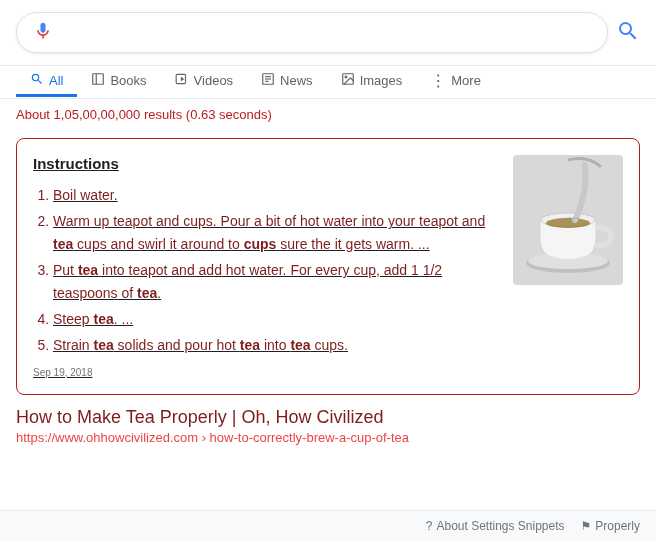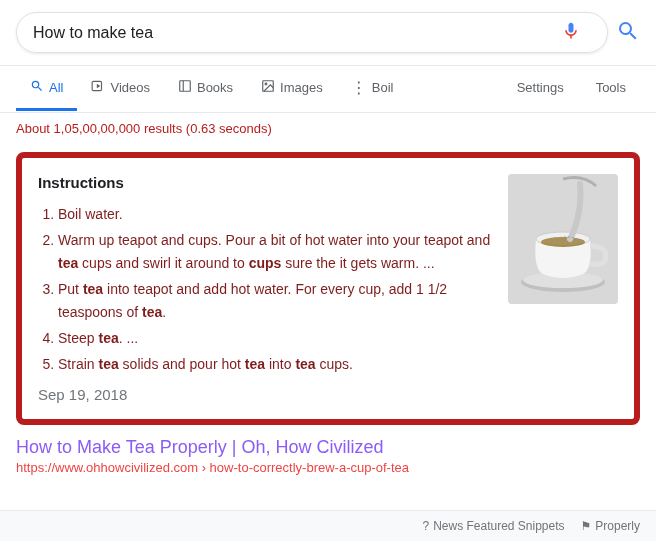--- a/index.html
+++ b/index.html
@@ -53,21 +53,21 @@
       display: flex;
       align-items: center;
       padding: 0 16px;
       border-bottom: 1px solid #e8eaed;
       gap: 0;
     }
     .nav-tab {
       display: flex;
       align-items: center;
       gap: 5px;
-      padding: 12px 14px;
+      padding: 5px 14px;
       font-size: 13px;
       color: #5f6368;
       cursor: pointer;
       border-bottom: 3px solid transparent;
       text-decoration: none;
     }
     .nav-tab.active {
       color: #1a73e8;
       border-bottom: 3px solid #1a73e8;
     }
@@ -83,25 +83,26 @@
     
     .results-info {
       padding: 8px 16px;
       font-size: 13px;
       color: #b91c1c;
     }
 
     
     .snippet-card {
       margin: 8px 16px;
-      border: 6px solid #b91c1c;
+      border: 1px solid #b91c1c;
       border-radius: 8px;
       padding: 16px;
       display: flex;
       gap: 16px;
+      text-decoration: underline;
     }
     .snippet-content {
       flex: 1;
     }
     .snippet-title {
       font-weight: bold;
       font-size: 15px;
       margin-bottom: 12px;
     }
     .snippet-list {
@@ -123,31 +124,31 @@
       flex-shrink: 0;
       position: relative;
     }
     
     .snippet-image svg {
       width: 100%;
       height: 100%;
     }
     .snippet-date {
       margin-top: 10px;
-      font-size: 15px;
+      font-size: 10px;
       color: #70757a;
     }
 
     
     .search-result {
       margin: 12px 16px 8px 16px;
     }
     .result-title {
       font-size: 18px;
-      color: #8b5cf6;
+      color: #7f1d1d;
       text-decoration: none;
       cursor: pointer;
     }
     .result-url {
       font-size: 13px;
       color: #ef4444;
       margin-top: 2px;
     }
 
     
@@ -173,21 +174,20 @@
     }
 
     
     b { font-weight: bold; }
   </style>
 </head>
 <body>
 
 <div class="search-bar-area">
   <div class="search-input-wrapper">
-    <input type="text" value="How to make tea" style="">
     <span class="mic-icon">
       <svg width="20" height="20" viewBox="0 0 24 24" fill="none">
         <path d="M12 14c1.66 0 3-1.34 3-3V5c0-1.66-1.34-3-3-3S9 3.34 9 5v6c0 1.66 1.34 3 3 3z" fill="#4285f4"></path>
         <path d="M17 11c0 2.76-2.24 5-5 5s-5-2.24-5-5H5c0 3.53 2.61 6.43 6 6.92V21h2v-3.08C16.39 17.43 19 14.53 19 11h-2z" fill="#ea4335"></path>
       </svg>
     </span>
   </div>
   <button class="search-icon-btn">
     <svg width="24" height="24" viewBox="0 0 24 24">
       <path d="M15.5 14h-.79l-.28-.27A6.471 6.471 0 0 0 16 9.5 6.5 6.5 0 1 0 9.5 16c1.61 0 3.09-.59 4.23-1.57l.27.28v.79l5 4.99L20.49 19l-4.99-5zm-6 0C7.01 14 5 11.99 5 9.5S7.01 5 9.5 5 14 7.01 14 9.5 11.99 14 9.5 14z" fill="#4285f4"></path>
@@ -199,58 +199,61 @@
   <a class="nav-tab active">
     <span style="color:#1a73e8;">
       <svg width="14" height="14" viewBox="0 0 24 24" fill="currentColor">
           <path d="M15.5 14h-.79l-.28-.27A6.471 6.471 0 0 0 16 9.5 6.5 6.5 0 1 0 9.5 16c1.61 0 3.09-.59 4.23-1.57l.27.28v.79l5 4.99L20.49 19l-4.99-5zm-6 0C7.01 14 5 11.99 5 9.5S7.01 5 9.5 5 14 7.01 14 9.5 11.99 14 9.5 14z"></path>
         </svg>
     </span>
     <span>All</span>
   </a>
   <a class="nav-tab">
     <span>
+      <svg width="14" height="14" viewBox="0 0 24 24" fill="none" stroke="#5f6368" stroke-width="2">
+          <rect x="3" y="3" width="18" height="18" rx="1"></rect>
+          <line x1="9" y1="3" x2="9" y2="21"></line>
+        </svg>
+    </span>
+    <span>Books</span>
+  </a>
+  <a class="nav-tab">
+    <span>
       <svg width="14" height="14" viewBox="0 0 24 24" fill="#5f6368">
           <rect x="2" y="4" width="16" height="16" rx="2" fill="none" stroke="#5f6368" stroke-width="2"></rect>
           <polygon points="10,8 16,12 10,16" fill="#5f6368"></polygon>
         </svg>
     </span>
     <span>Videos</span>
   </a>
   <a class="nav-tab">
     <span>
       <svg width="14" height="14" viewBox="0 0 24 24" fill="none" stroke="#5f6368" stroke-width="2">
           <rect x="3" y="3" width="18" height="18" rx="1"></rect>
-          <line x1="9" y1="3" x2="9" y2="21"></line>
-        </svg>
-    </span>
-    <span>Books</span>
+          <line x1="7" y1="8" x2="17" y2="8"></line>
+          <line x1="7" y1="12" x2="17" y2="12"></line>
+          <line x1="7" y1="16" x2="13" y2="16"></line>
+        </svg>
+    </span>
+    <span>News</span>
   </a>
   <a class="nav-tab">
     <span>
       <svg width="14" height="14" viewBox="0 0 24 24" fill="none" stroke="#5f6368" stroke-width="2">
           <rect x="3" y="3" width="18" height="18" rx="1"></rect>
           <circle cx="8.5" cy="8.5" r="1.5"></circle>
           <polyline points="21,15 16,10 5,21"></polyline>
         </svg>
     </span>
     <span>Images</span>
   </a>
   <a class="nav-tab">
     <span style="font-size:16px; color:#5f6368;">⋮</span>
-    <span>Boil</span>
-  </a>
-  <div class="nav-right">
-    <a class="nav-tab">
-      <span>Settings</span>
-    </a>
-    <a class="nav-tab">
-      <span>Tools</span>
-    </a>
-  </div>
+    <span>More</span>
+  </a>
 </nav>
 
 <div class="results-info">
   <span>About 1,05,00,00,000 results (0.63 seconds)</span>
 </div>
 
 <div class="snippet-card">
   <div class="snippet-content">
     <div class="snippet-title">Instructions</div>
     <ol class="snippet-list">
@@ -289,19 +292,19 @@
 </div>
 
 <div class="search-result">
   <a class="result-title" href="#">How to Make Tea Properly | Oh, How Civilized</a>
   <div class="result-url">https://www.ohhowcivilized.com › how-to-correctly-brew-a-cup-of-tea</div>
 </div>
 
 <div class="page-footer">
   <div class="footer-item">
     <span style="color:#70757a;">?</span>
-    <span>News Featured Snippets</span>
+    <span>About Settings Snippets</span>
   </div>
   <div class="footer-item">
     <span style="color:#70757a;">⚑</span>
     <span>Properly</span>
   </div>
 </div>
 
 </body></html>

